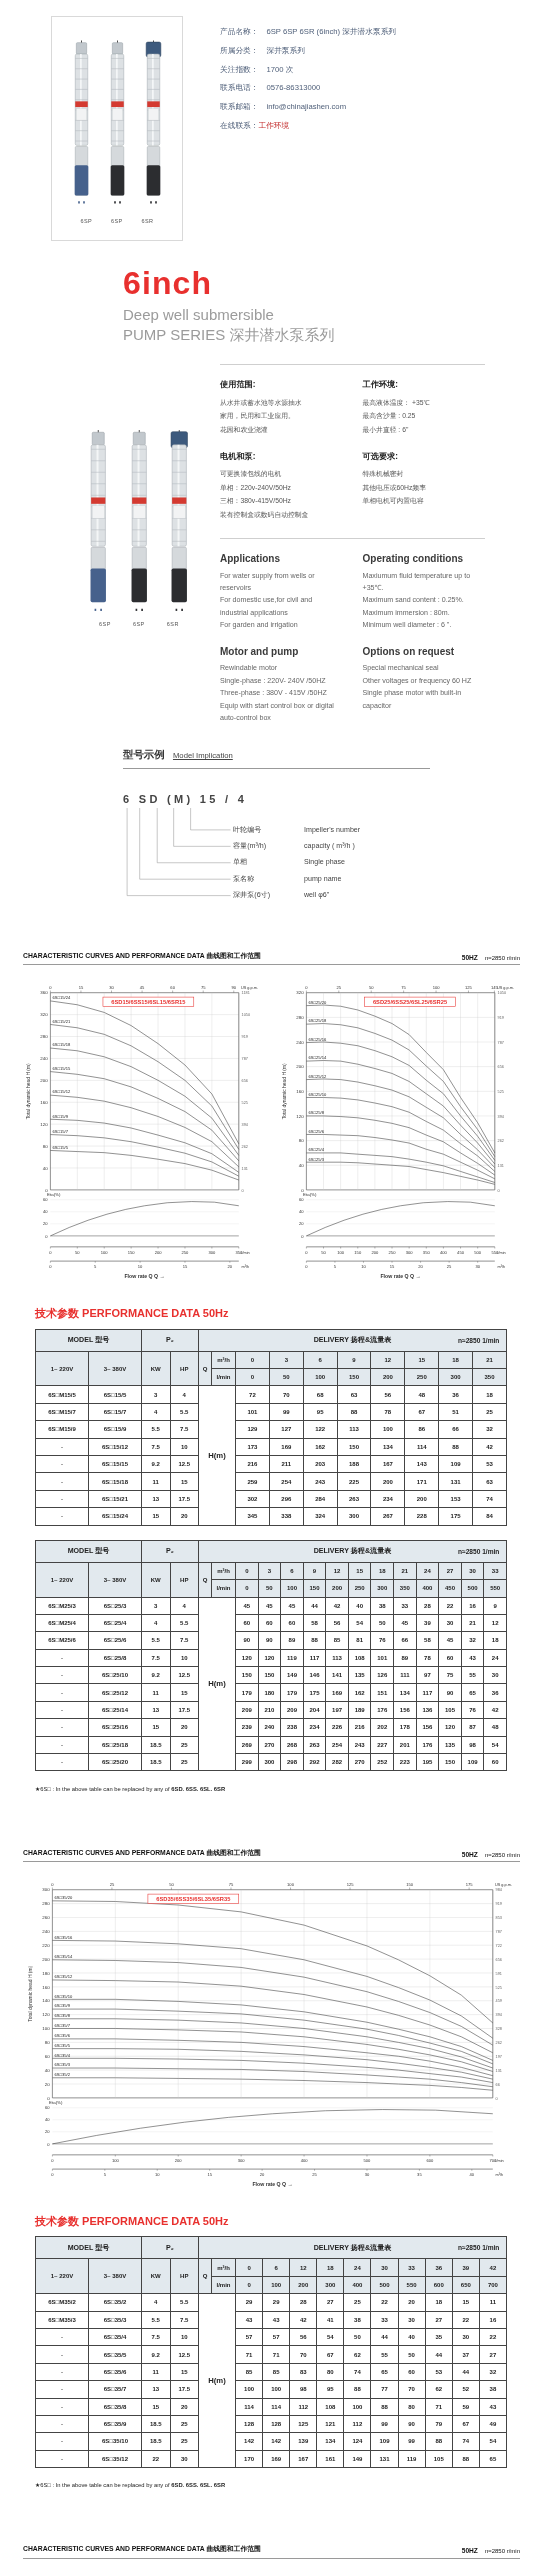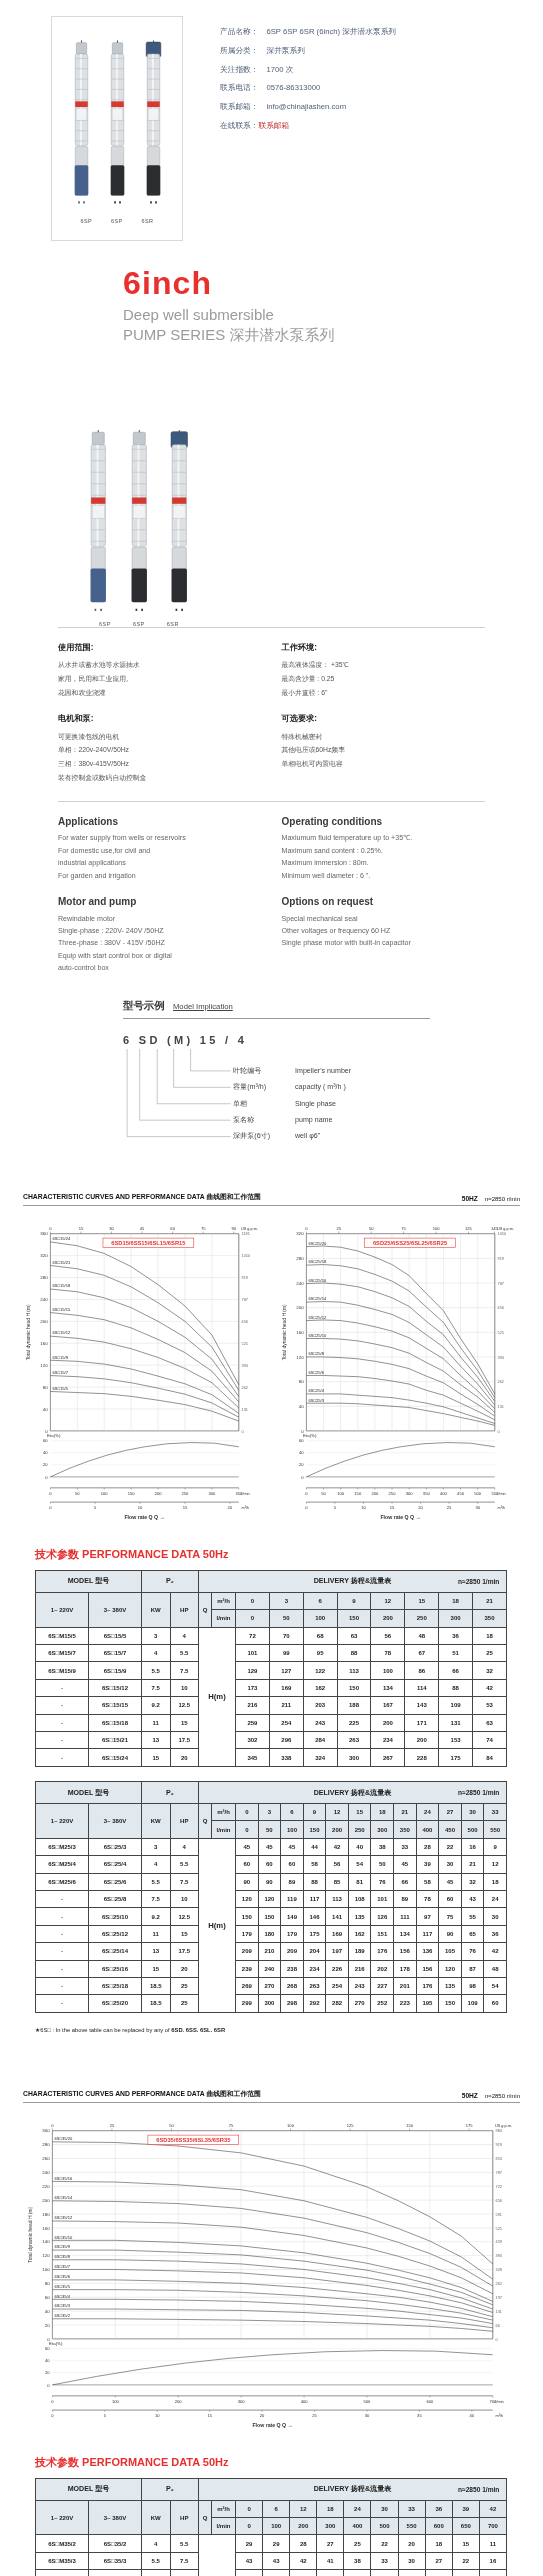--- a/index.html
+++ b/index.html
@@ -13,39 +13,39 @@
   .info-row{margin-bottom:7.7px;line-height:11px;}
   .info-label{color:#50607a;}
   .info-value{color:#50607a;margin-left:8px;}
   .info-link{color:#c32b2b;cursor:pointer;}
   .detail-tab{margin:20px 33px 0 33px;padding-bottom:6.6px;border-bottom:0.5px dashed #cccccc;
               font-size:7.1px;font-weight:bold;color:#333;}
   .detail{width:427px;margin:0 auto;padding-top:26px;}
   .hero{padding-left:65px;}
   .hero-title{font-size:32px;font-weight:bold;letter-spacing:1.1px;line-height:1;}
   .hero-sub{font-size:15px;color:#9b9b9b;margin-top:5.5px;line-height:1.35;}
-  .spec-wrap{display:flex;margin-top:18.6px;flex-direction:column;}
+  .spec-wrap{display:flex;margin-top:18.6px;}
   .spec-img{width:162px;flex-shrink:0;padding-top:66px;}
   .spec-img .pumps{display:flex;justify-content:center;align-items:flex-end;gap:12px;}
   .spec-img .caps{display:flex;justify-content:center;gap:22px;margin-top:7.7px;}
   .spec-main{flex:1;}
   .rule{border-top:0.5px solid #cfcfcf;margin:0 0 14.2px 0;}
   .grid2{display:grid;grid-template-columns:1fr 1fr;column-gap:20px;row-gap:14.2px;}
   .blk h4{margin:0 0 5.5px 0;font-size:8.2px;color:#222;}
   .blk .line{font-size:6.8px;color:#555;line-height:2.0;}
   .blk-en h4{margin:0 0 5.5px 0;font-size:10px;color:#3a3a3a;}
   .blk-en .line{font-size:7.1px;color:#666;line-height:1.75;}
   .en-rule{border-top:0.5px solid #cfcfcf;margin:16.4px 0 14.2px 0;}
   .model-sec{margin-top:24px;padding-left:65px;}
   .model-title{font-size:10.4px;font-weight:bold;color:#333;padding-bottom:5.5px;border-bottom:0.5px solid #999;width:307px;}
   .model-title .en{font-size:7.7px;font-weight:normal;color:#444;margin-left:5.5px;text-decoration:underline;}
-  .model-diagram{position:relative;height:127px;margin-top:15px;}
+  .model-diagram{position:relative;height:127px;margin-top:24px;}
   .model-code{font-size:11px;color:#444;letter-spacing:3.3px;font-weight:bold;}
   .legend-rows{position:absolute;left:110px;top:28.5px;}
-  .legend-row{display:flex;gap:13px;font-size:7.1px;color:#444;height:16.4px;align-items:center;}
+  .legend-row{display:flex;gap:22px;font-size:7.1px;color:#444;height:16.4px;align-items:center;}
   .legend-cn{width:49px;}
   .curves-header{margin:31px 23px 0 23px;display:flex;justify-content:space-between;align-items:flex-end;
                  border-bottom:0.5px solid #9a9a9a;padding-bottom:3.3px;}
   .curves-header .lh{font-size:6.8px;font-weight:bold;color:#111;}
   .curves-header .rh{font-size:6px;color:#111;}
   .curves-header .rh b{font-size:6.6px;margin-right:5.5px;}
   .charts-pair{display:flex;justify-content:center;gap:14.2px;margin-top:8.8px;}
   .chart-single{display:flex;justify-content:center;margin-top:8.8px;}
   .perf-heading{margin:22px 0 7.7px 35px;font-size:11px;font-weight:bold;}
   .tbl-wrap{margin:0 0 14.2px 35px;}
@@ -139,21 +139,21 @@
           <span class="pump-cap">6SP</span>
           <span class="pump-cap">6SR</span>
         </div>
     </div>
     <div class="info">
         <div class="info-row"><span class="info-label">产品名称：</span><span class="info-value">6SP 6SP 6SR (6inch) 深井潜水泵系列</span></div>
         <div class="info-row"><span class="info-label">所属分类：</span><span class="info-value">深井泵系列</span></div>
         <div class="info-row"><span class="info-label">关注指数：</span><span class="info-value">1700 次</span></div>
         <div class="info-row"><span class="info-label">联系电话：</span><span class="info-value">0576-86313000</span></div>
         <div class="info-row"><span class="info-label">联系邮箱：</span><span class="info-value">info@chinajiashen.com</span></div>
-        <div class="info-row"><span class="info-label">在线联系：</span><span class="info-link" style="color: rgb(195, 43, 43);">联系邮箱</span></div>
+        <div class="info-row"><span class="info-label">在线联系：</span><span class="info-link" style="color: rgb(195, 43, 43);">工作环境</span></div>
       </div>
   </div>
 
 
   <div class="detail">
 
     <div class="hero">
       <div class="hero-title" style="color: rgb(232, 48, 46);">6inch</div>
       <div class="hero-sub">
         <div>Deep well submersible</div>

